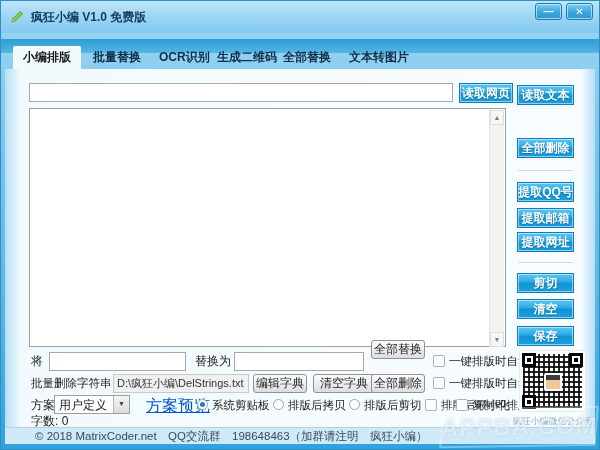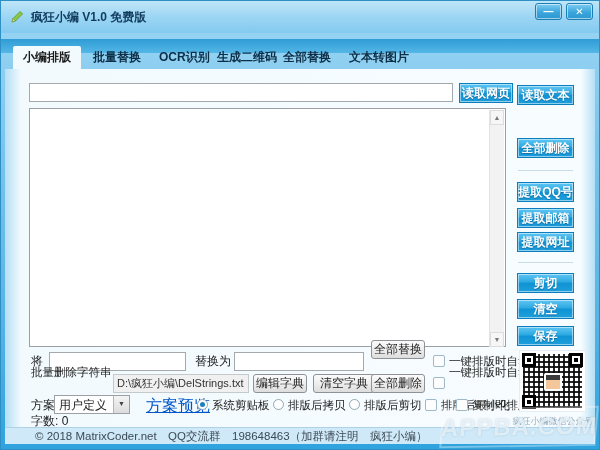--- a/index.html
+++ b/index.html
@@ -47,21 +47,21 @@
     color:#fff; font-size:12px; font-weight:bold; text-align:center; line-height:18px;
     text-shadow:0 1px 1px rgba(0,60,100,.45); }
   .read-web { left:458px; top:82px; width:54px; }
   .sidecol { left:516px; width:57px; }
   .sep { position:absolute; left:517px; width:55px; height:1px; background:#c9dce8; }
   .btn-gray { position:absolute; height:19px; border-radius:3px; cursor:pointer;
     background:linear-gradient(180deg,#fbfbfb 0%,#eeeeee 50%,#dddddd 100%);
     border:1px solid #8e9196; color:#222; font-size:12px; text-align:center; line-height:17px; }
   
   .lbl { position:absolute; font-size:12px; color:#222; line-height:19px; }
-  .row1 { top:351px; } .row2 { top:362px; } .row3 { top:395px; }
+  .row1 { top:351px; } .row2 { top:373px; } .row3 { top:395px; }
   .pathbox { position:absolute; left:112px; top:373px; width:136px; height:19px;
     background:#f0f0f0; border:1px solid #c6c9cc; font-size:11px; color:#333;
     line-height:17px; padding:0 3px; overflow:hidden; white-space:nowrap; }
   .check { position:absolute; width:12px; height:12px; background:#fdfdfd;
     border:1px solid #9db8c8; border-radius:2px; cursor:pointer; }
   .radio { position:absolute; width:11px; height:11px; background:#fff;
     border:1px solid #8fa8b8; border-radius:50%; cursor:pointer; }
   .radio.on::after { content:""; position:absolute; left:2px; top:2px; width:5px; height:5px;
     border-radius:50%; background:#1d7fb9; }
   .combo { position:absolute; left:53px; top:394px; width:76px; height:19px;

